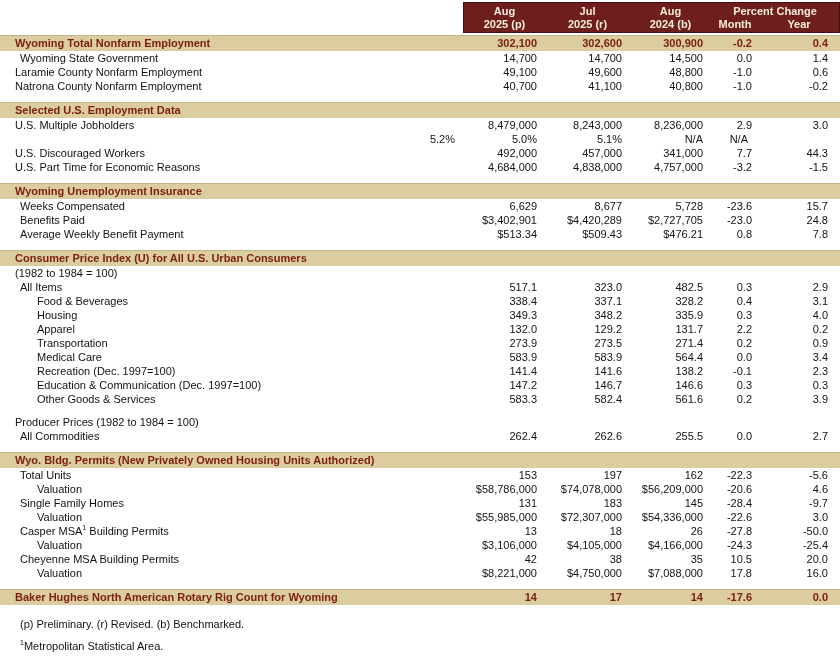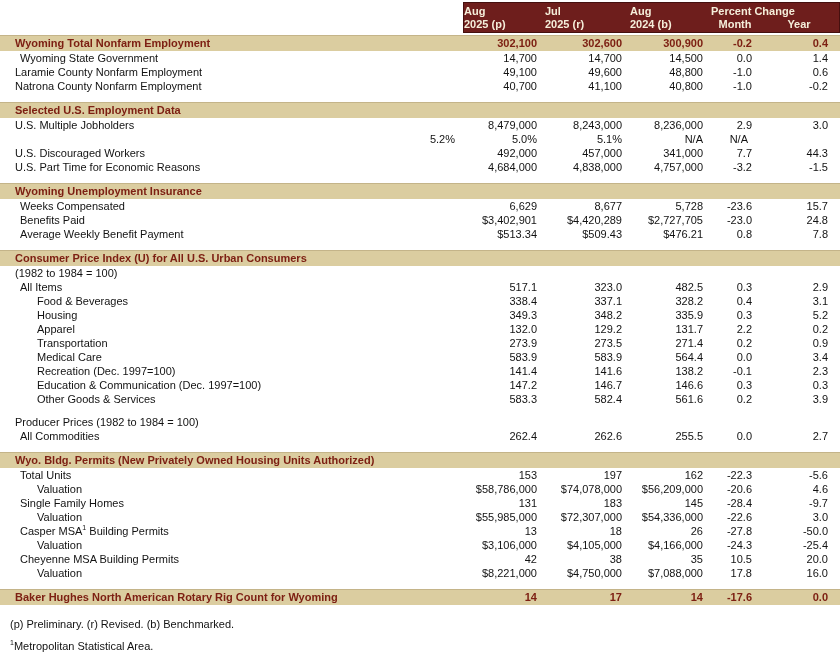--- a/index.html
+++ b/index.html
@@ -19,21 +19,21 @@
   .page{padding-top:2px;}
 
   
   .hdr{display:flex;height:31px;margin-bottom:2px;}
   .hdr-left{width:463px;}
   .hdr-block{
     width:377px;display:flex;box-sizing:border-box;
     background:var(--header-bg);border:1px solid var(--header-border);
     color:var(--header-text);font-weight:bold;
   }
-  .hdr-cell{display:flex;flex-direction:column;justify-content:center;align-items:flex-start;line-height:13px;}
+  .hdr-cell{display:flex;flex-direction:column;justify-content:center;align-items:center;line-height:13px;}
   .w1{width:81px;} .w2{width:85px;} .w3{width:81px;} .w4{width:128px;}
   .pc-sub{display:flex;width:100%;}
   .pc-month{width:48px;text-align:center;}
   .pc-year{width:80px;text-align:center;}
 
   
   .row{display:grid;grid-template-columns:463px 82px 85px 81px 49px 80px;height:14px;line-height:14px;}
   .row.band{
     height:16px;line-height:15px;box-sizing:border-box;
     background:var(--band-bg);border-top:1px solid var(--band-border);
@@ -42,21 +42,21 @@
   .lab{white-space:nowrap;overflow:hidden;}
   .ind0{padding-left:15px;}
   .ind1{padding-left:20px;}
   .ind2{padding-left:37px;}
   .num{text-align:right;padding-right:8px;white-space:nowrap;}
   .num.last{padding-right:12px;}
   .section-block{margin-bottom:9px;}
   sup{font-size:7px;line-height:0;vertical-align:super;}
 
   
-  .footnotes{margin-top:12px;padding-left:10px;}
+  .footnotes{margin-top:12px;padding-left:20px;}
   .fn{line-height:15px;margin-bottom:7px;white-space:nowrap;}
 </style>
 </head>
 <body>
 
 <div class="page">
 
   <div class="hdr">
     <div class="hdr-left"></div>
     <div class="hdr-block">
@@ -224,21 +224,21 @@
           <div class="num">328.2</div>
           <div class="num">0.4</div>
           <div class="num last">3.1</div>
         </div>
         <div class="row">
           <div class="lab ind2">Housing</div>
           <div class="num">349.3</div>
           <div class="num">348.2</div>
           <div class="num">335.9</div>
           <div class="num">0.3</div>
-          <div class="num last">5.2</div>
+          <div class="num last">4.0</div>
         </div>
         <div class="row">
           <div class="lab ind2">Apparel</div>
           <div class="num">132.0</div>
           <div class="num">129.2</div>
           <div class="num">131.7</div>
           <div class="num">2.2</div>
           <div class="num last">0.2</div>
         </div>
         <div class="row">

